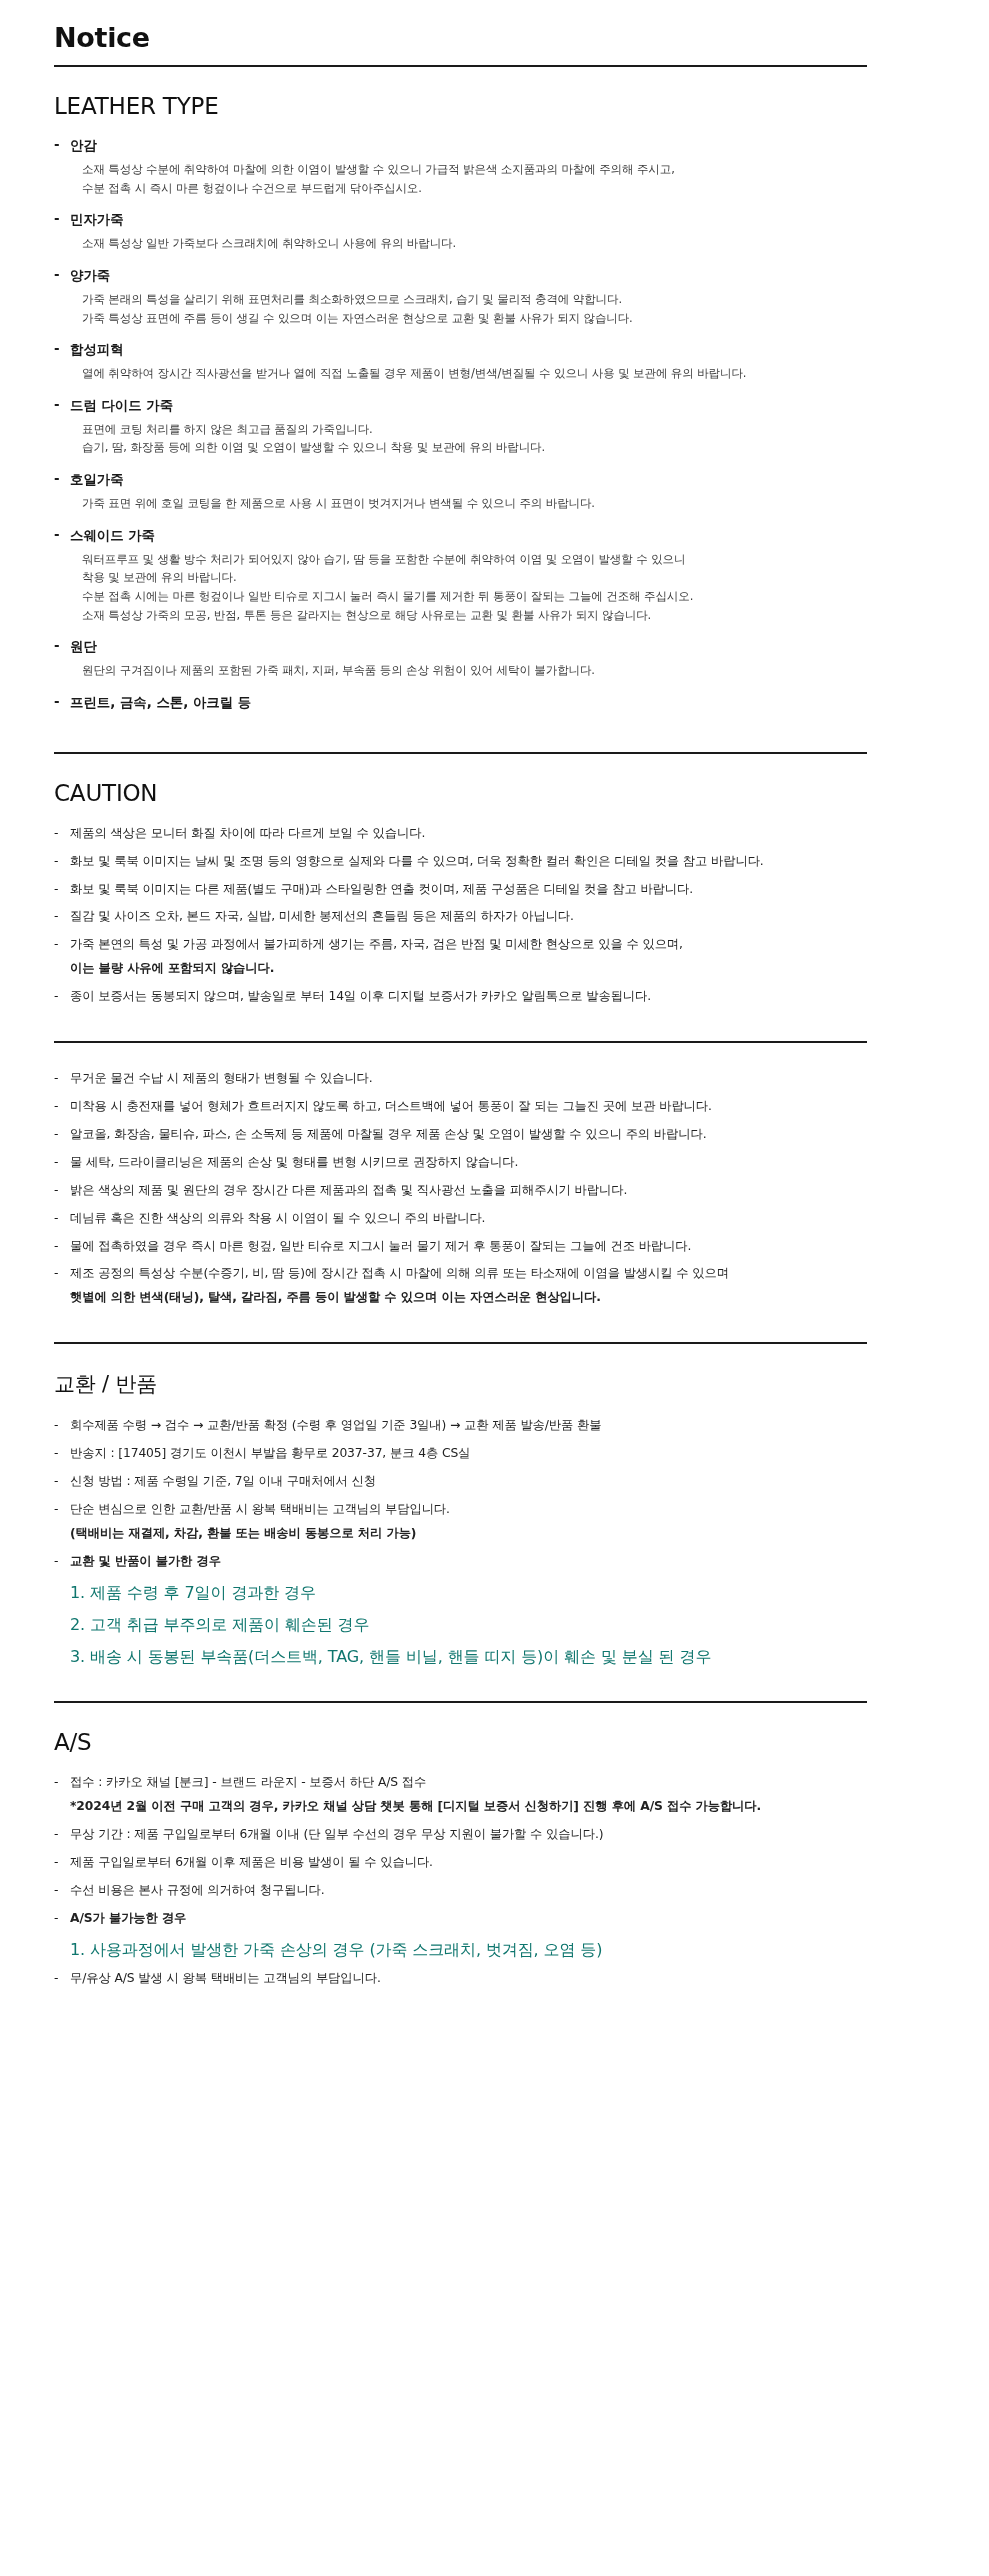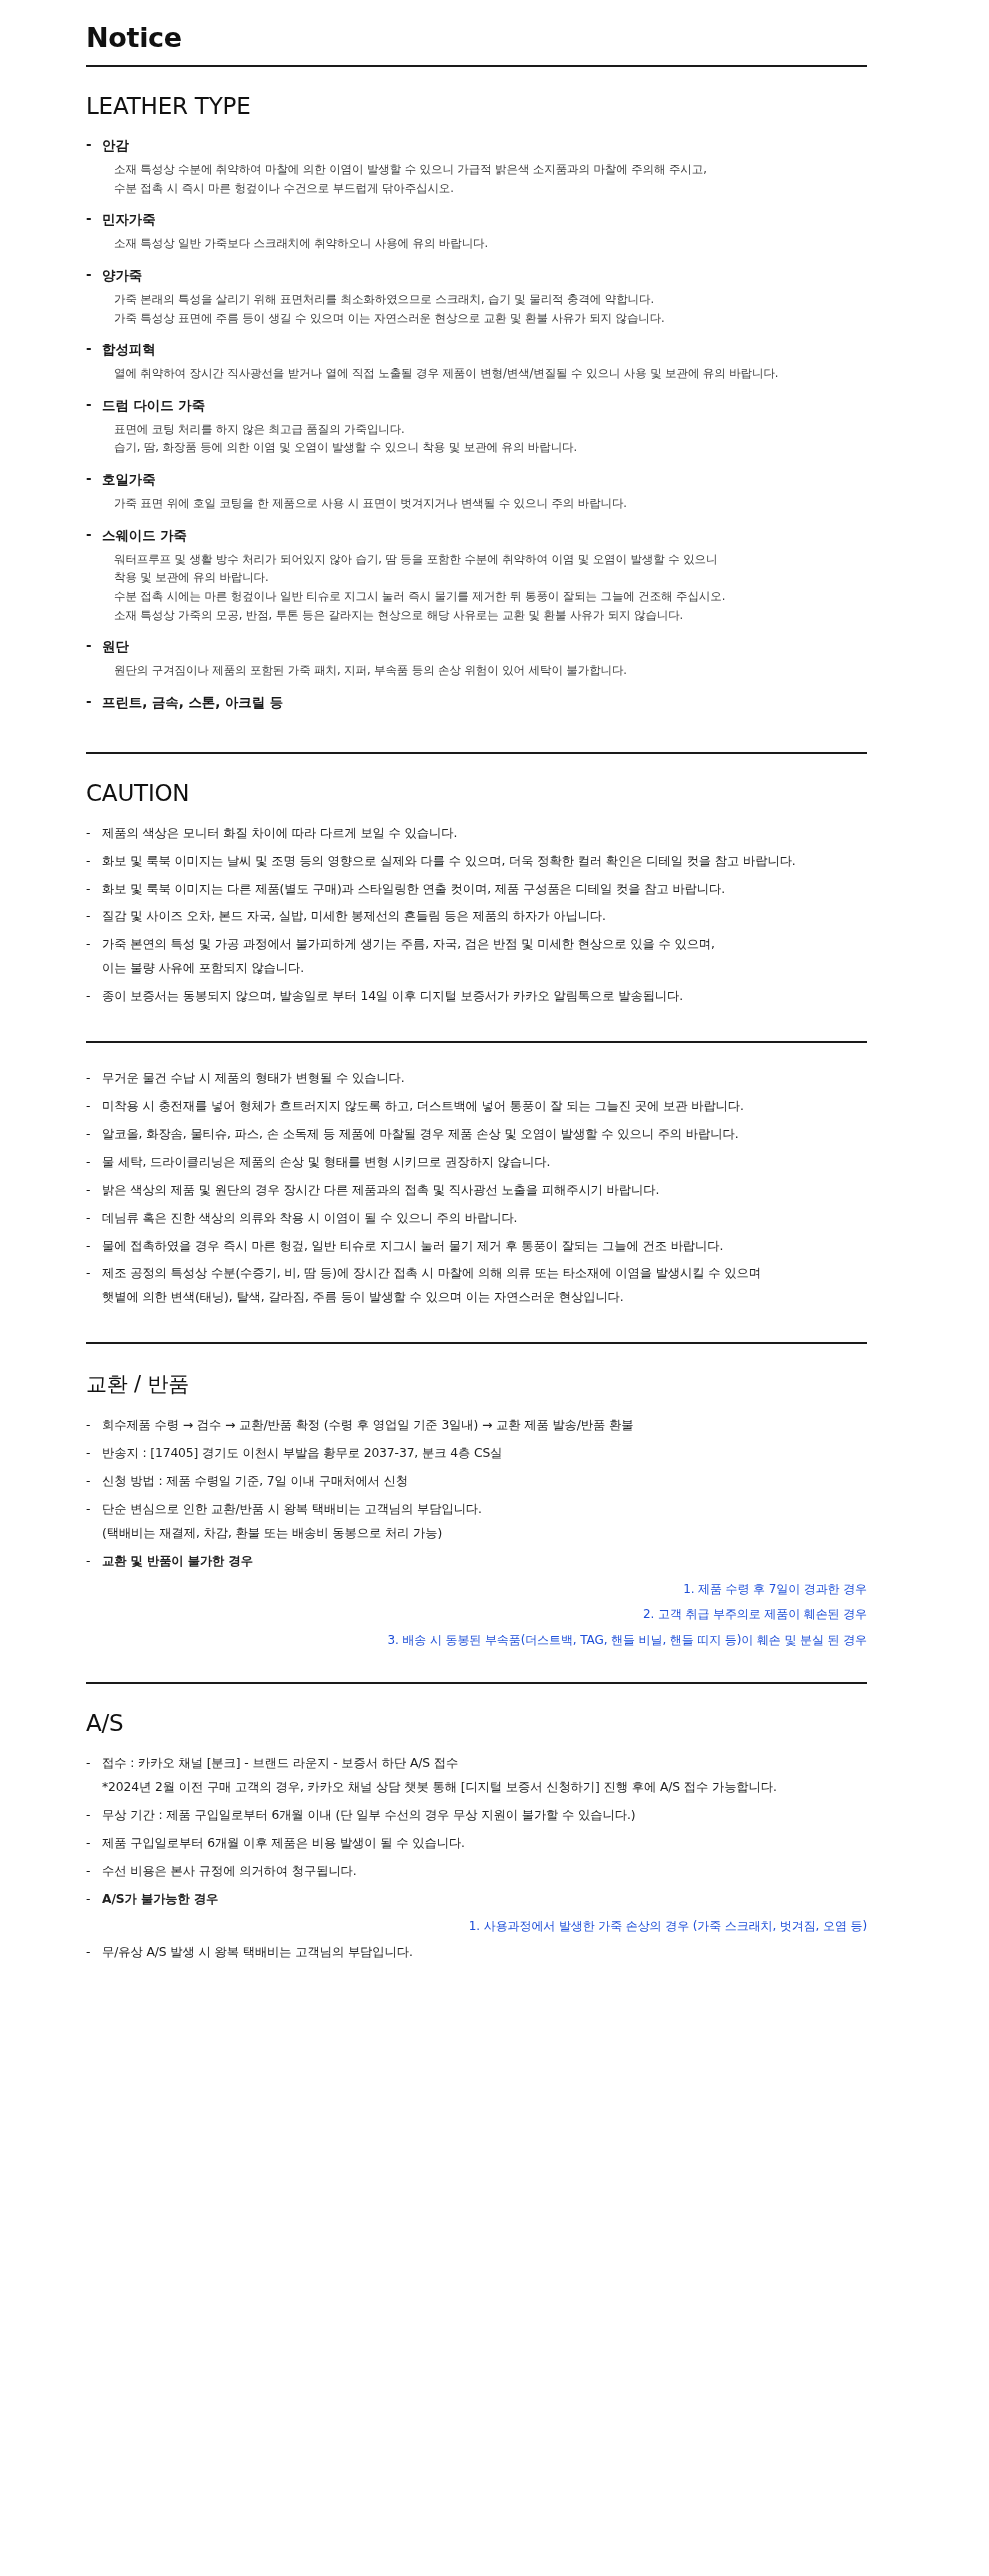--- a/index.html
+++ b/index.html
@@ -9,21 +9,21 @@
   }
   body {
     width: 989px;
     font-family: "DejaVu Sans", "Liberation Sans", sans-serif;
     color: #1a1a1a;
     -webkit-font-smoothing: antialiased;
   }
   .page {
     width: 921px;
     box-sizing: border-box;
-    padding: 0 54px 40px 86px;
+    padding: 0 54px 40px 54px;
   }
   .doc-title {
     font-size: 27px;
     font-weight: bold;
     letter-spacing: -0.3px;
     padding-top: 22px;
     padding-bottom: 12px;
     color: #111;
   }
   .rule {
@@ -89,35 +89,35 @@
   .bullet-item .btxt {
     flex: 1 1 auto;
   }
   .bullet-item.bold .btxt {
     font-weight: bold;
   }
   .sub-lines {
     padding-left: 16px;
   }
   .subline {
-    font-size: 12px;
+    font-size: 16px;
     line-height: 1.62;
-    color: #1d4ed8;
+    color: #0f766e;
     margin-bottom: 6px;
     letter-spacing: -0.1px;
-    text-align: right;
   }
   .cont-line {
     font-size: 12.3px;
     line-height: 1.62;
     color: #222;
     padding-left: 16px;
     margin-top: -4px;
     margin-bottom: 8px;
     letter-spacing: -0.1px;
+    font-weight: bold;
   }
   .section-gap-bottom {
     padding-bottom: 26px;
   }
 </style>
 </head>
 <body>
 
 <div class="page">
 

